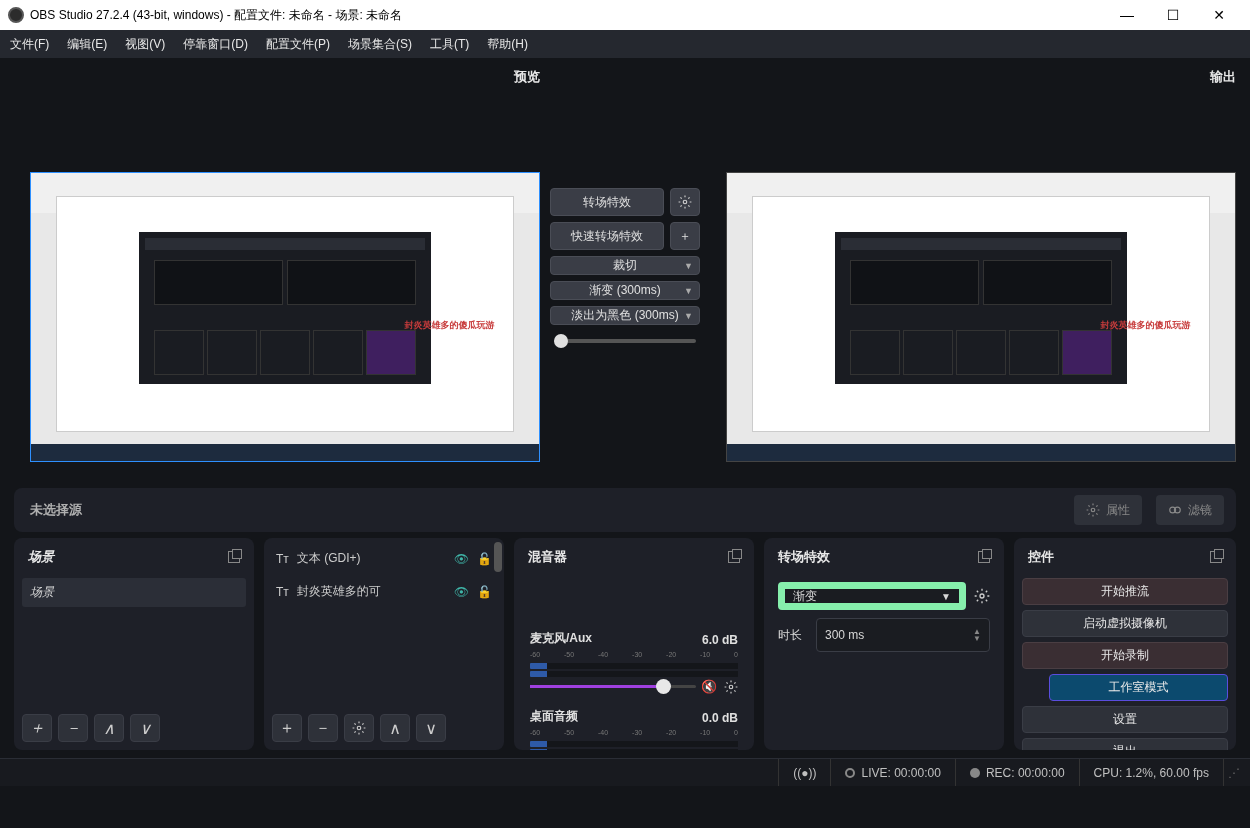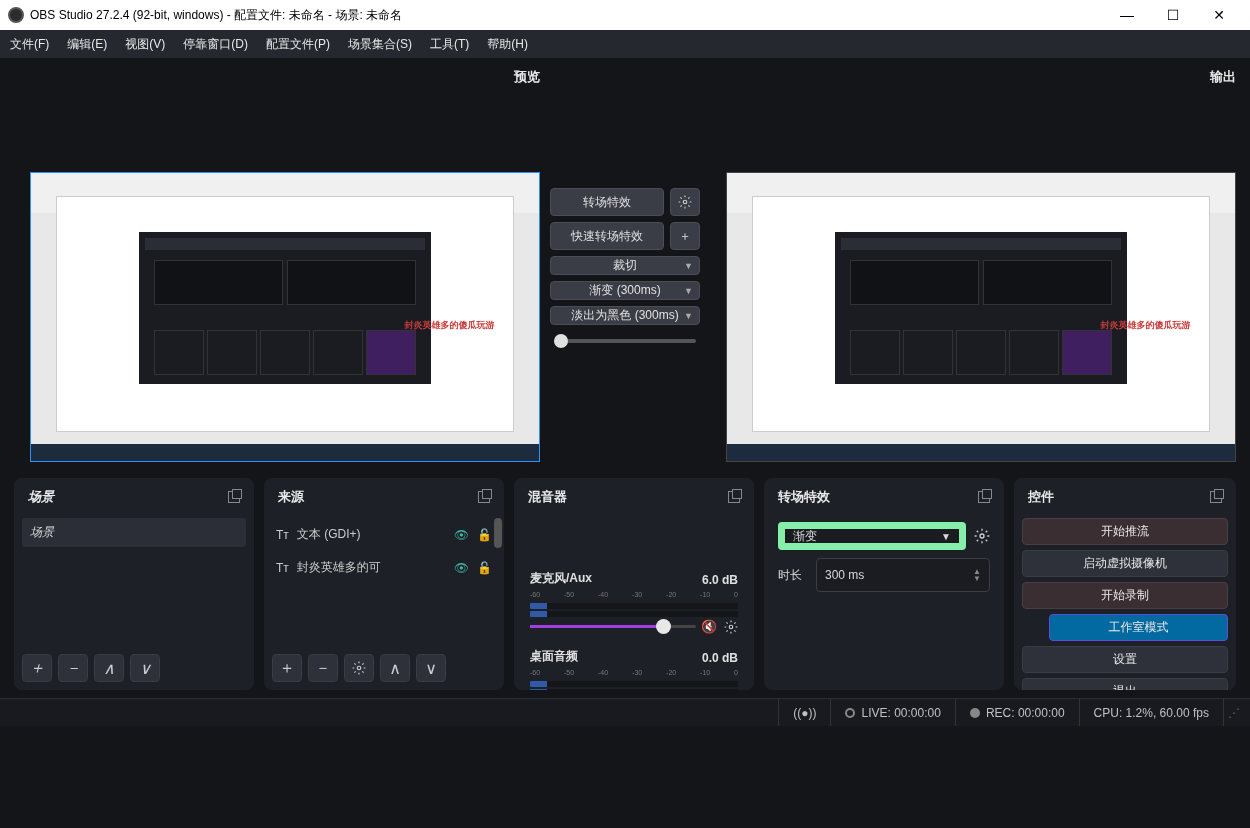--- a/index.html
+++ b/index.html
@@ -68,39 +68,39 @@
 .vol-fill { position:absolute; left:0; top:0; bottom:0; width:80%; background:#a040e0;}
 .vol-knob { position:absolute; left:80%; top:-6px; width:15px; height:15px; background:#e8e8e8; border-radius:50%; margin-left:-7px;}
 .vol-ico { color:#ccc; font-size:13px;}
 .vol-ico.muted { color:#d04040;}
 .trans-row { display:flex; align-items:center; gap:8px; padding:4px 6px;}
 .sel { flex:1; background:#1a1c21; border:7px solid #86efac; border-radius:4px; height:28px; display:flex; align-items:center; padding:0 8px; justify-content:space-between; font-size:12px;}
 .num-inp { flex:1; background:#1a1c21; border:1px solid #3a3d46; border-radius:4px; height:32px; padding:16px 8px; font-size:12px; display:flex; align-items:center; justify-content:space-between;}
 .spinner { display:flex; flex-direction:column; font-size:8px; color:#888; line-height:7px;}
 .ctrl-btn { background:#3a2e33; border:1px solid #4a3e43; border-radius:4px; height:27px; margin:0 8px 5px 8px; display:flex; align-items:center; justify-content:center; font-size:12px; color:#e8e8e8; cursor:pointer;}
 .ctrl-btn.gray { background:#2e3139; border-color:#3a3d46;}
-.ctrl-btn.active { background:#0369a1; border-color:#5a4dde;margin-left:35px;}
+.ctrl-btn.active { background:#0c4a6e; border-color:#5a4dde;margin-left:35px;}
 .statusbar { height:28px; background:#181a1f; border-top:1px solid #2a2d35; display:flex; align-items:center; justify-content:flex-end; gap:0; padding:0 6px; font-size:12px; color:#c0c0c0;}
 .status-cell { padding:0 14px; border-left:1px solid #333; height:100%; display:flex; align-items:center; gap:6px;}
 .dot { width:10px; height:10px; border:2px solid #888; border-radius:50%;}
 .dot.filled { background:#888; border:none;}
 .popout-icon { width:12px; height:12px; border:1px solid #888; position:relative; display:inline-block;}
 .popout-icon::after { content:''; position:absolute; width:8px; height:8px; border:1px solid #888; right:-3px; top:-3px; background:#1e2028;}
 .gear { width:14px; height:14px; }
 .scroll-thumb { position:absolute; right:2px; top:4px; width:8px; height:30px; background:#555; border-radius:4px;}
 </style>
 </head>
 <body>
 
 <div class="window">
 
   <div class="titlebar">
     <div class="titlebar-left">
       <span class="obs-icon"></span>
-      <span>OBS Studio 27.2.4 (92-bit, windows) - 配置文件: 未命名 - 场景: 未命名</span>
+      <span>OBS Studio 27.2.4 (43-bit, windows) - 配置文件: 未命名 - 场景: 未命名</span>
     </div>
     <div class="titlebar-right">
       <div class="win-btn">—</div>
       <div class="win-btn">☐</div>
       <div class="win-btn">✕</div>
     </div>
   </div>
 
   <div class="menubar">
     <span>文件(F)</span>
@@ -199,44 +199,57 @@
                   </div>
               </div>
               <div class="red-text">封炎英雄多的傻瓜玩游</div>
             </div>
             <div class="taskbar-mini"></div>
           </div>
         </div>
       </div>
     </div>
 
+    <div class="source-toolbar">
+      <div class="st-label">未选择源</div>
+      <div class="st-btn">
+        <svg viewBox="0 0 24 24" fill="none" stroke="#888" stroke-width="2">
+            <circle cx="12" cy="12" r="3"></circle>
+            <path d="M12 1v3m0 16v3M4.2 4.2l2.1 2.1m11.4 11.4l2.1 2.1M1 12h3m16 0h3M4.2 19.8l2.1-2.1m11.4-11.4l2.1-2.1"></path>
+          </svg>
+        <span>属性</span>
+      </div>
+      <div class="st-btn">
+        <svg viewBox="0 0 24 24" fill="none" stroke="#888" stroke-width="2">
+            <circle cx="8" cy="12" r="5"></circle>
+            <circle cx="16" cy="12" r="5"></circle>
+          </svg>
+        <span>滤镜</span>
+      </div>
+    </div>
 
     <div class="docks">
 
       <div class="dock dock-scenes">
         <div class="dock-head">
           <span>场景</span>
           <span class="popout-icon"></span>
         </div>
         <div class="dock-body">
           <div class="list-item">场景</div>
         </div>
         <div class="dock-footer">
           <div class="sq-btn">＋</div>
           <div class="sq-btn">－</div>
           <div class="sq-btn">∧</div>
           <div class="sq-btn">∨</div>
         </div>
       </div>
 
       <div class="dock dock-sources" style="position:relative;">
-        <div class="dock-head">
-          <span>来源</span>
-          <span class="popout-icon"></span>
-        </div>
         <div class="dock-body" style="position:relative;">
           <div class="source-item">
             <span>Tᴛ</span>
             <span>文本 (GDI+)</span>
             <span class="eye">👁</span>
             <span class="lock">🔓</span>
           </div>
           <div class="source-item">
             <span>Tᴛ</span>
             <span>封炎英雄多的可</span>

